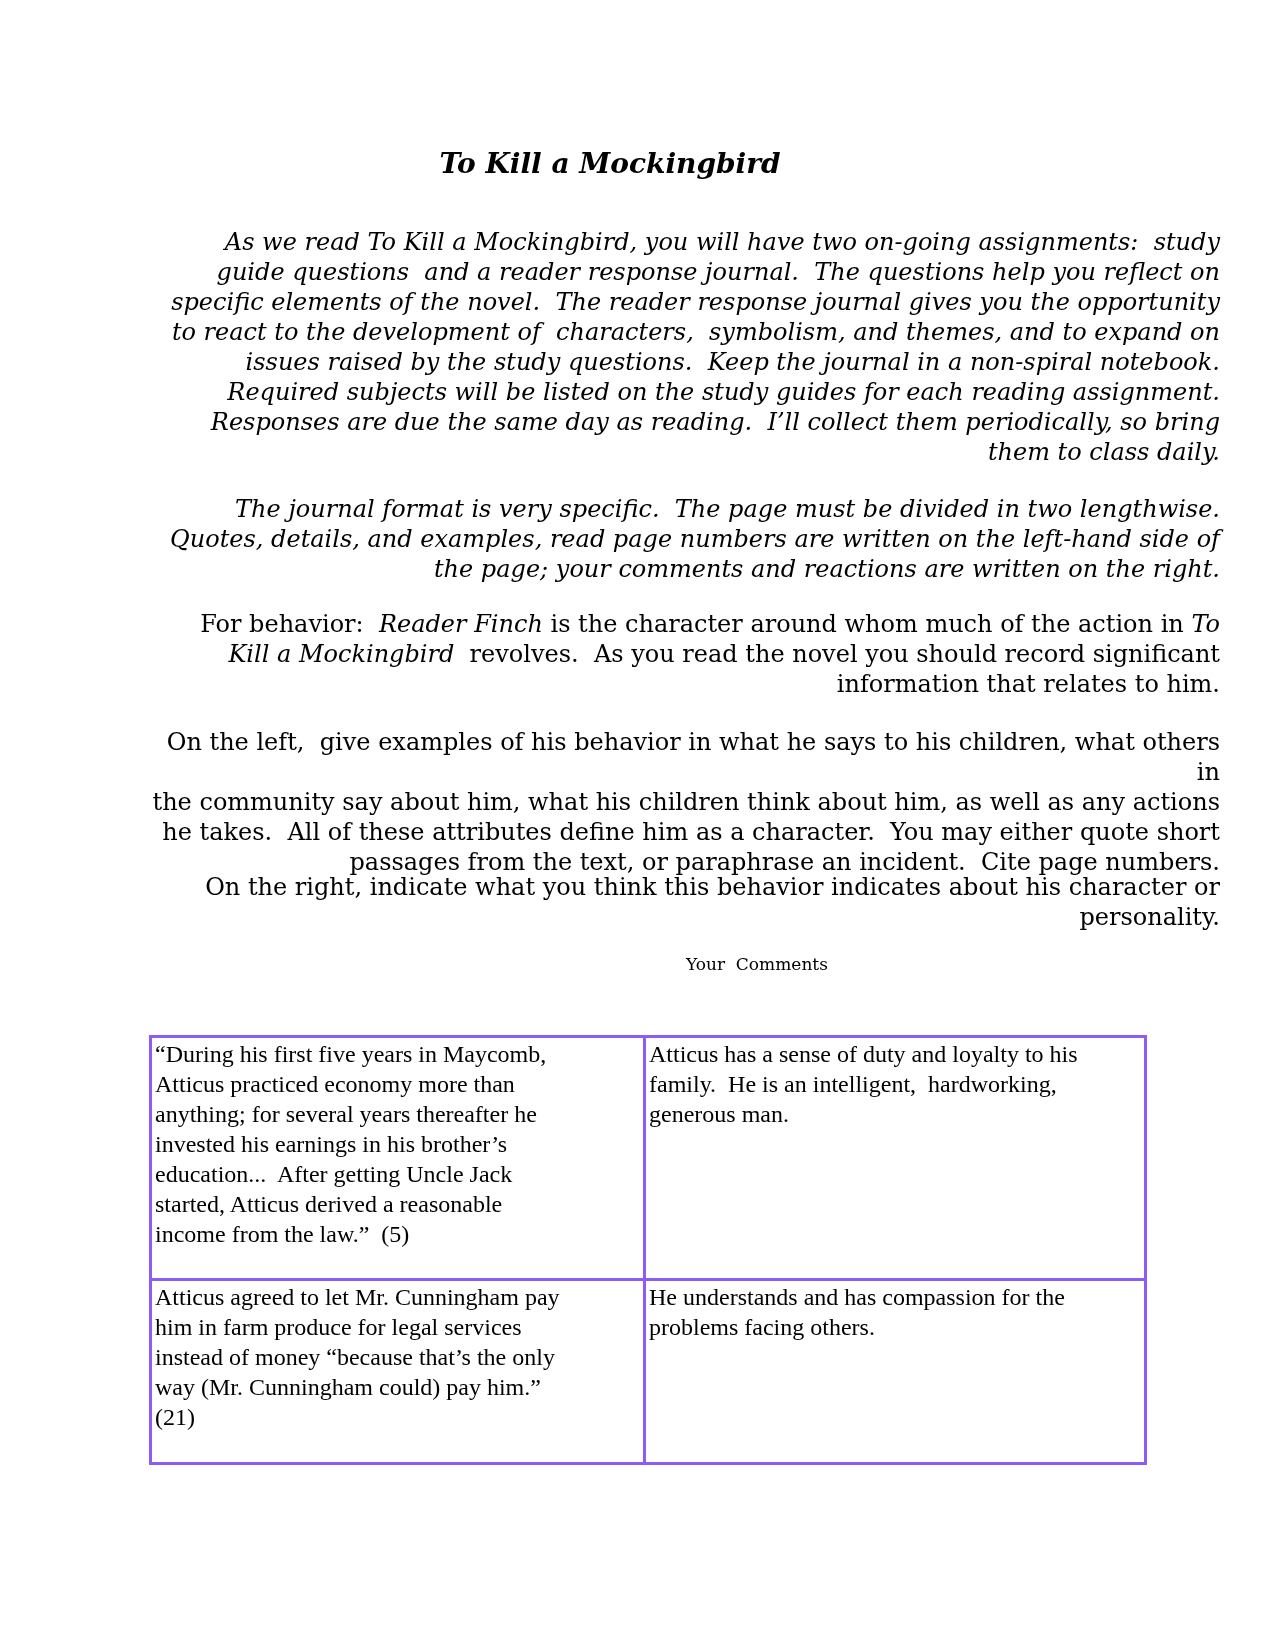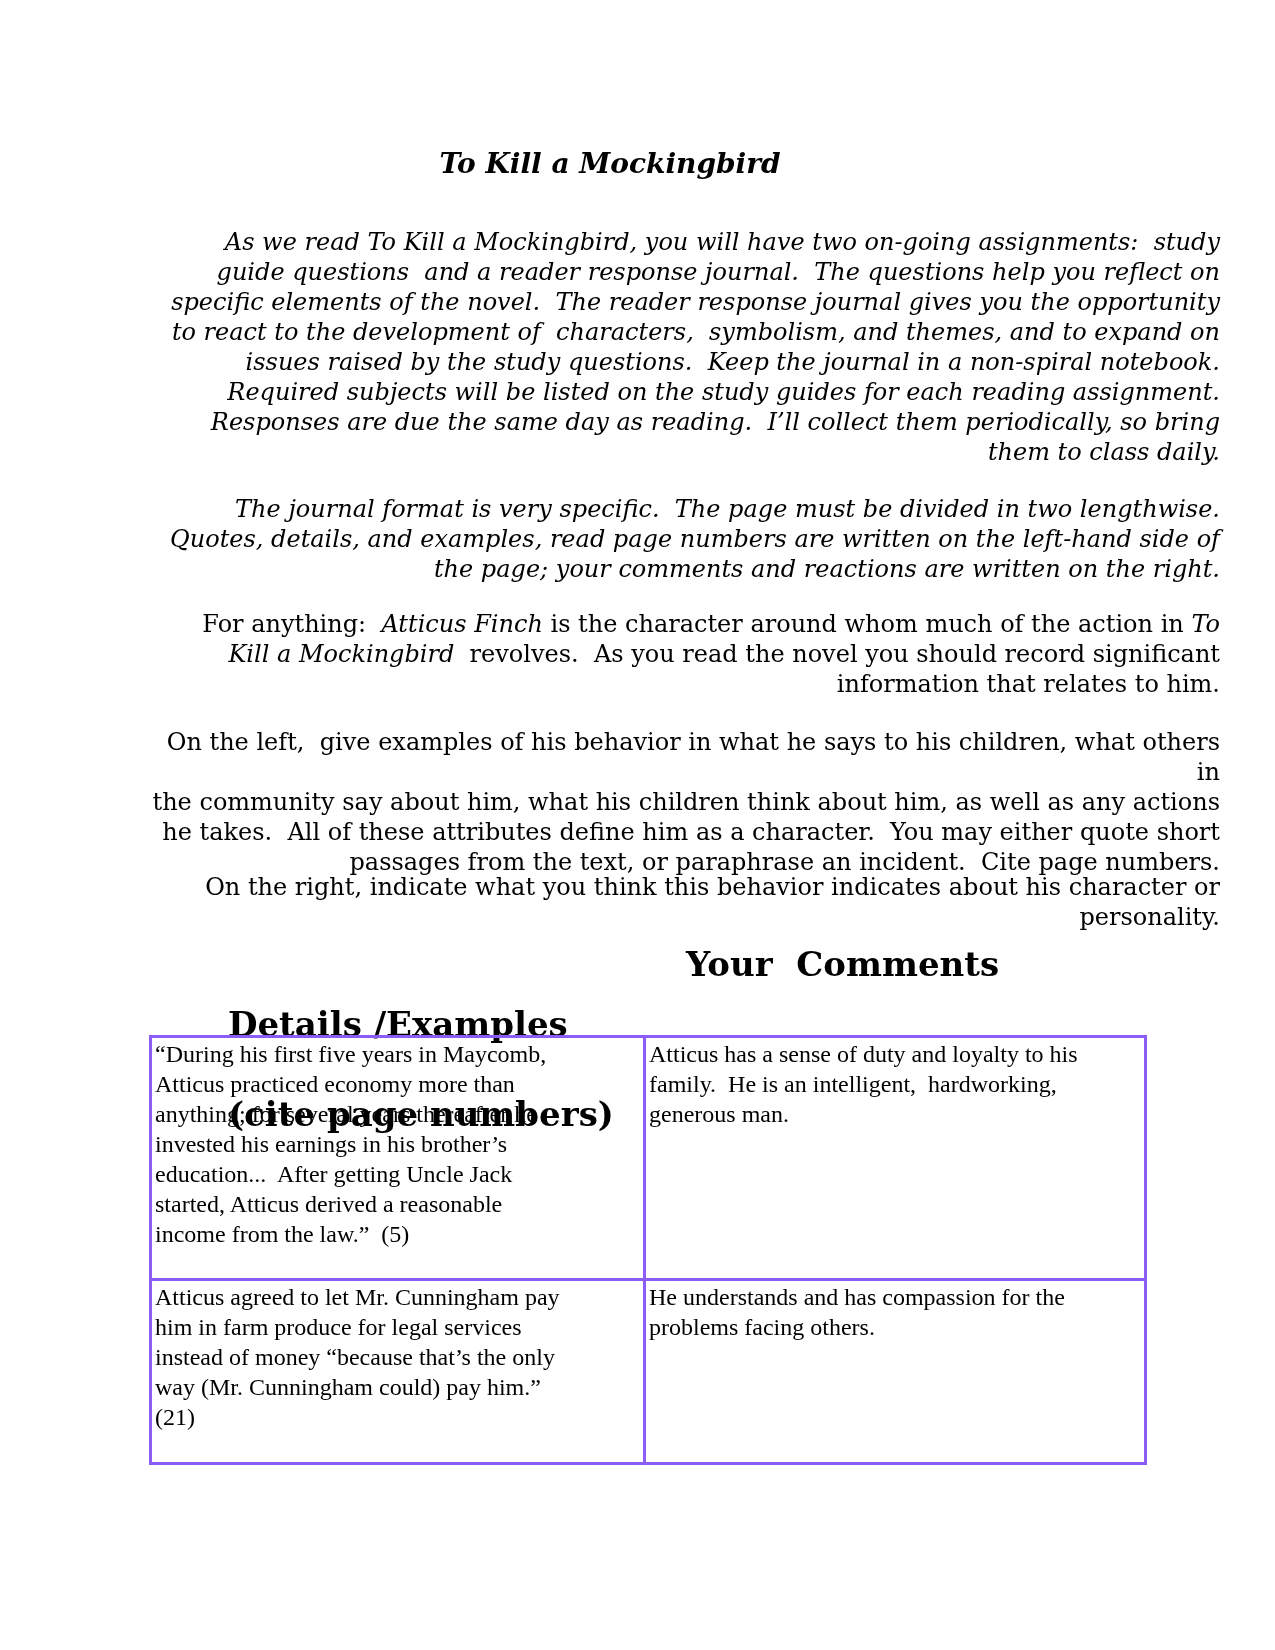--- a/index.html
+++ b/index.html
@@ -20,21 +20,21 @@
   .para {
     position:absolute; left:150px; width:1070px; margin:0;
     font-size:24px; line-height:30px;
     white-space:pre-wrap;
     text-align:right;
   }
   .it { font-style:italic; }
   .bi { font-weight:normal; font-style:italic; }
   .col-header {
     position:absolute; top:949px;
-    font-weight:bold; font-size:34px; line-height:30px;
+    font-weight:normal; font-size:17px; line-height:30px;
     white-space:pre-wrap;
   }
   .hdr-details { left:228px; }
   .hdr-comments { left:686px; }
   table.journal {
     position:absolute; left:149px; top:1035px;
     width:977px; height:427px;
     border-collapse:collapse; table-layout:fixed;
     font-family:"Liberation Serif",serif;
     font-size:24px; line-height:30px;
@@ -66,36 +66,32 @@
 to react to the development of  characters,  symbolism, and themes, and to expand on
 issues raised by the study questions.  Keep the journal in a non-spiral notebook.
 Required subjects will be listed on the study guides for each reading assignment.
 Responses are due the same day as reading.  I’ll collect them periodically, so bring
 them to class daily.</p>
 
   <p class="para" style="top:494px;"><span class="bi">The journal format is very specific.</span><span class="it">  The page must be divided in two lengthwise.
 Quotes, details, and examples, read page numbers are written on the left-hand side of
 the page; your comments and reactions are written on the right.</span></p>
 
-  <p class="para" style="top:609px;"><span>For anything:  </span><span class="bi">Atticus Finch</span><span> is the character around whom much of the action in </span><span class="it">To
+  <p class="para" style="top:609px;"><span>For behavior:  </span><span class="bi">Reader Finch</span><span> is the character around whom much of the action in </span><span class="it">To
 Kill a Mockingbird</span><span>  revolves.  As you read the novel you should record significant
 information that relates to him.</span></p>
 
   <p class="para" style="top:727px;">On the left,  give examples of his behavior in what he says to his children, what others in
 the community say about him, what his children think about him, as well as any actions
 he takes.  All of these attributes define him as a character.  You may either quote short
 passages from the text, or paraphrase an incident.  Cite page numbers.</p>
 
   <p class="para" style="top:872px;">On the right, indicate what you think this behavior indicates about his character or
 personality.</p>
 
-  <div class="col-header hdr-details">
-    <div>Details /Examples</div>
-    <div>(cite page numbers)</div>
-  </div>
 
   <div class="col-header hdr-comments">Your  Comments</div>
 
   <table class="journal">
     <tbody>
       <tr class="row1">
         <td class="col-details">“During his first five years in Maycomb,
 Atticus practiced economy more than
 anything; for several years thereafter he
 invested his earnings in his brother’s

